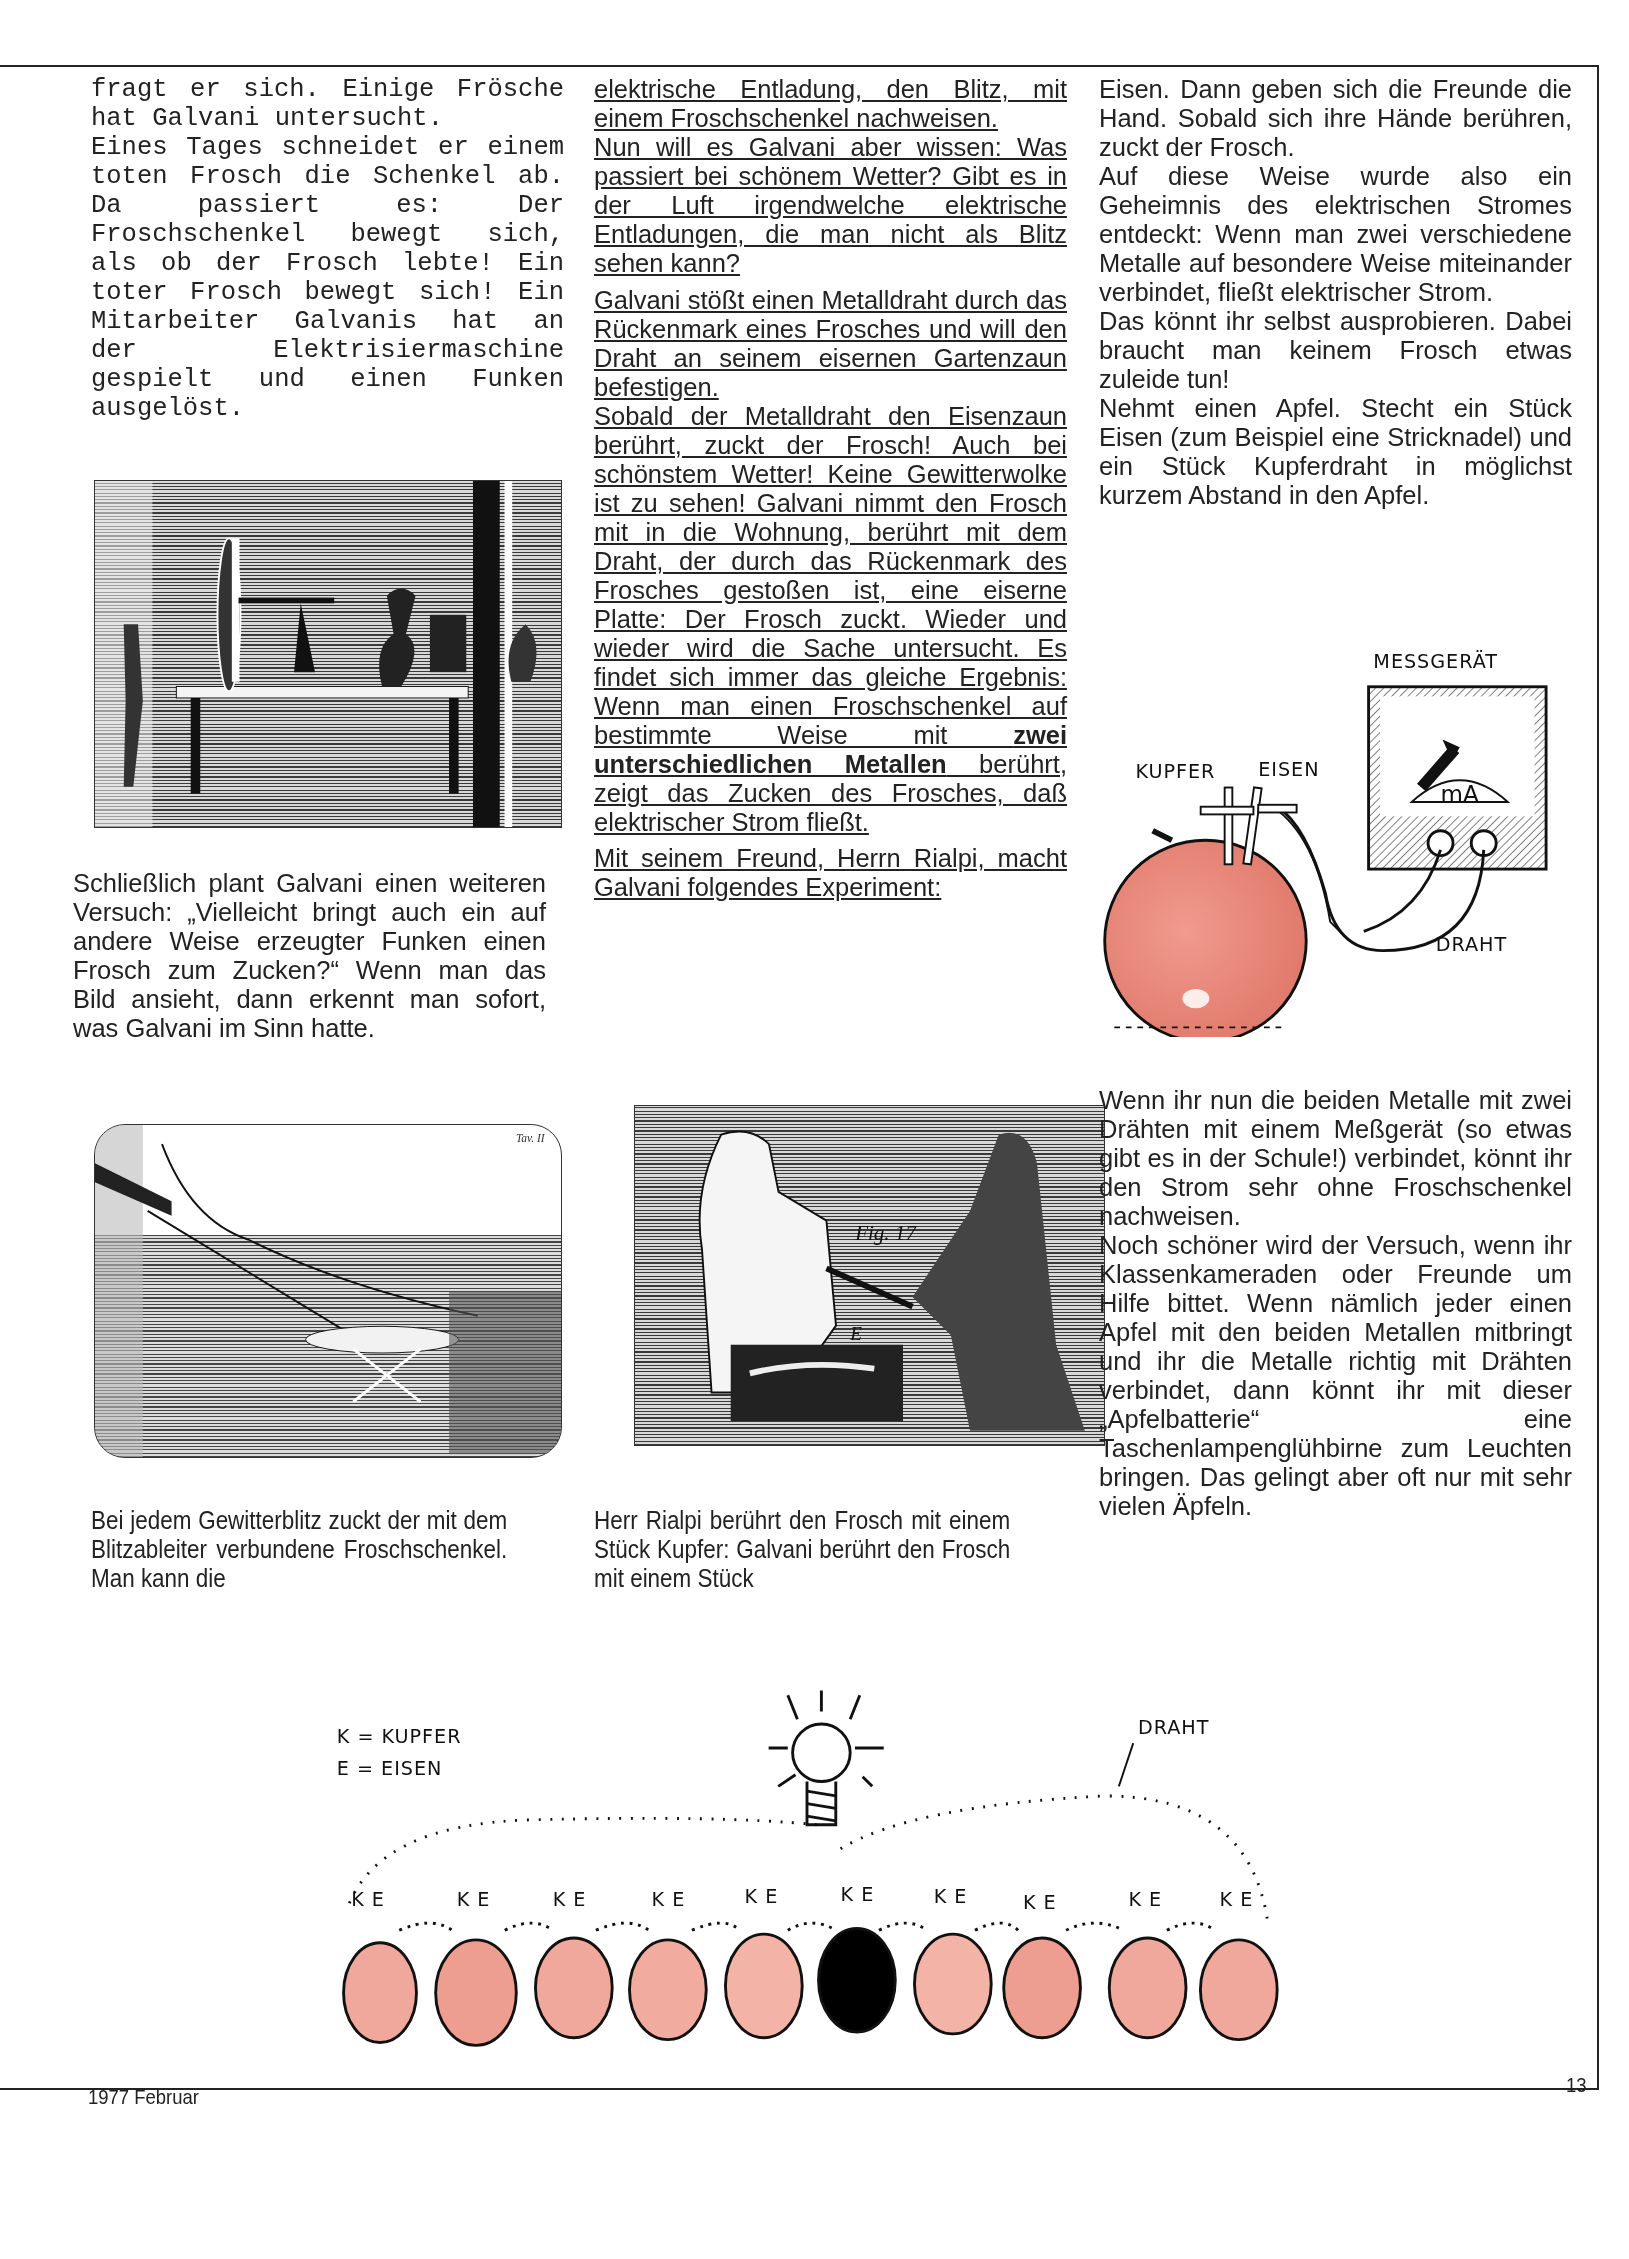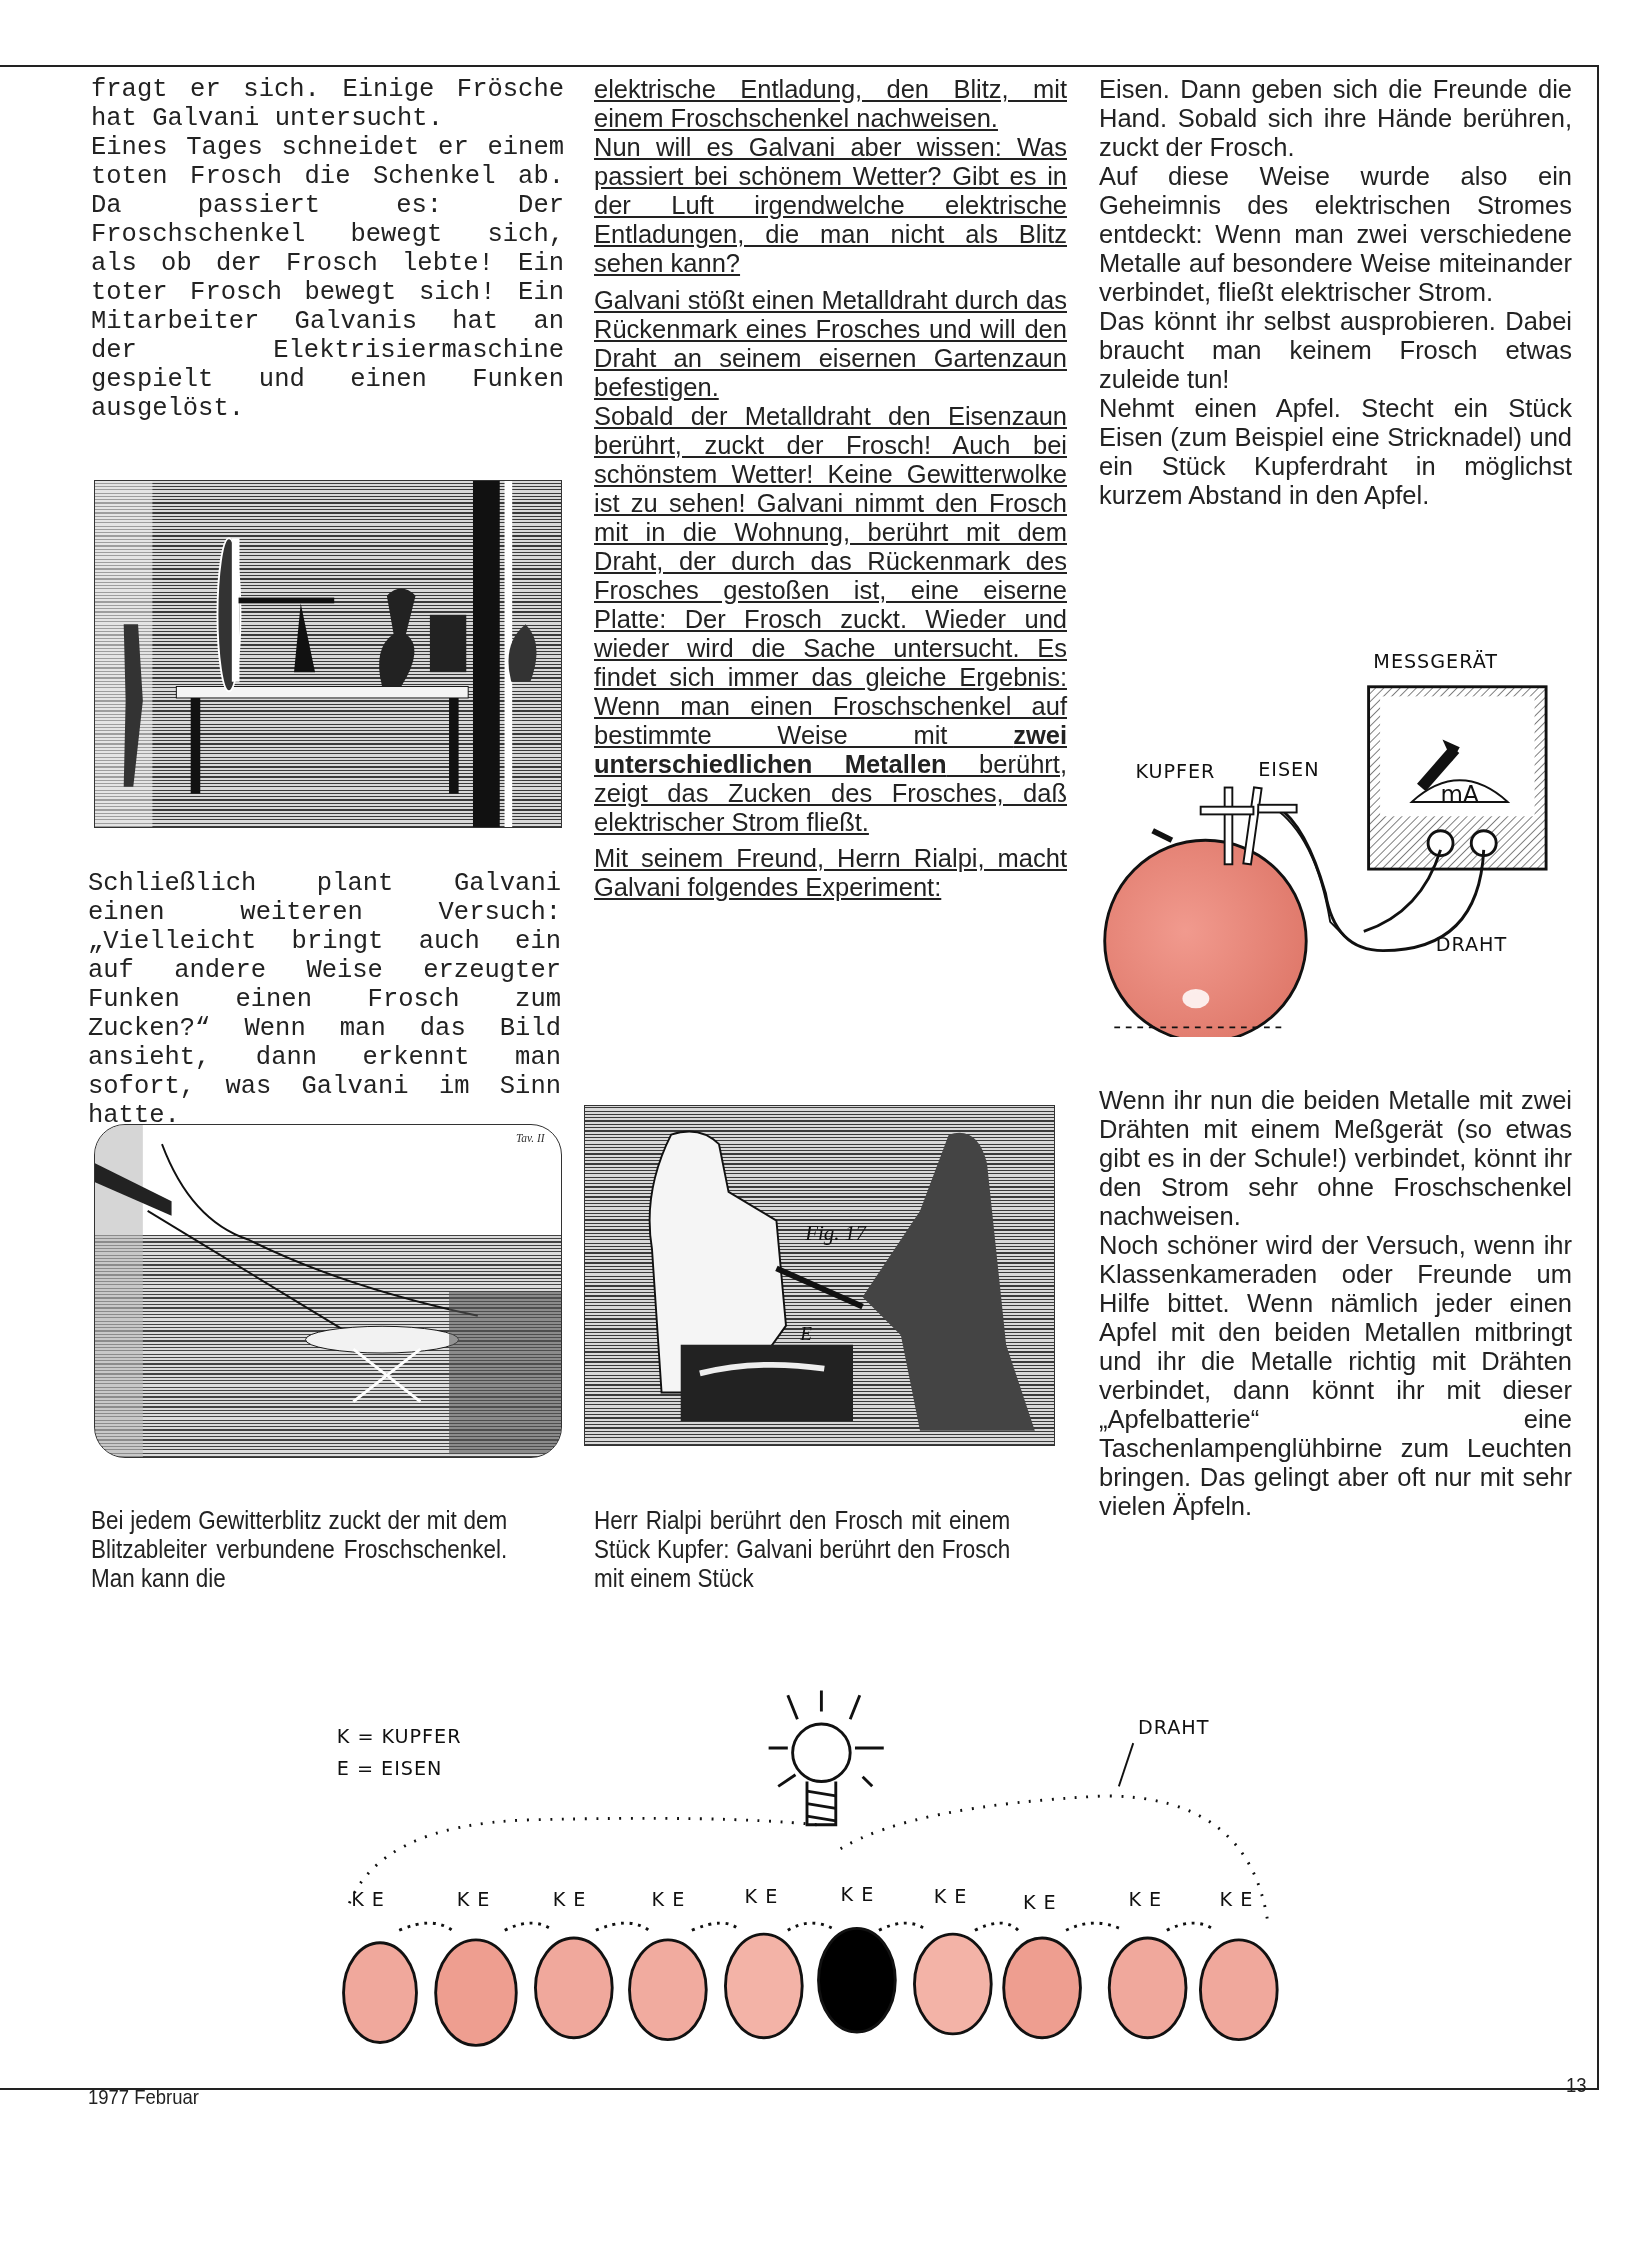--- a/index.html
+++ b/index.html
@@ -7,35 +7,35 @@
          font-family:"Liberation Sans", sans-serif; color:#222; }
   .frame { position:absolute; left:0; top:65px; width:1599px; height:2025px;
            border-top:2.9px solid #222; border-right:2.9px solid #222; border-bottom:2.9px solid #222;
            box-sizing:border-box; }
   .col { position:absolute; font-size:25.5px; line-height:29px; text-align:justify;
          text-align-last:left; hyphens:manual; }
   .col p { margin:0; }
   .col p + p { margin-top:0; }
   .gap { margin-top:7.7px !important; }
   #col1a { left:91px; top:75px; width:473px;font-family:Liberation Mono, monospace; }
-  #col1b { left:88px; top:869px; width:473px;font-family:Liberation Mono, monospace; }
+  #col1b { left:73px; top:869px; width:473px; }
   #col1c { left:91px; top:1506px; width:473px; font-family:"Liberation Sans", sans-serif; }
   #col2a { left:594px; top:75px; width:473px;text-decoration:underline; }
   #col2c { left:594px; top:1506px; width:473px; }
   #col3a { left:1099px; top:75px; width:473px; }
   #col3b { left:1099px; top:1086px; width:473px; }
   b { font-weight:bold; }
   .engraving { position:absolute; border:1.9px solid #333; box-sizing:border-box; overflow:hidden;
      background: repeating-linear-gradient(0deg, #3a3a3a 0px, #3a3a3a 1.2px, #d8d8d8 1.2px, #d8d8d8 3.3px); }
   .engraving svg { position:absolute; left:0; top:0; width:100%; height:100%; }
   #img-lab { left:94px; top:480px; width:468px; height:348px; }
   #img-lightning { left:94px; top:1124px; width:468px; height:334px;
      background: linear-gradient(#fff 0%, #fff 33%, transparent 33%),
        repeating-linear-gradient(0deg, #444 0px, #444 1.2px, #dcdcdc 1.2px, #dcdcdc 3.3px); border-radius: 31px; }
-  #img-handshake { left:584px; top:1105px; width:471px; height:341px; }
+  #img-handshake { left:634px; top:1105px; width:471px; height:341px; }
   .illus { position:absolute; }
   #illus-meter { left:1095px; top:634px; width:480px; height:403px; }
   #illus-battery { left:288px; top:1652px; width:1038px; height:403px;text-decoration:underline; }
   .hand { font-family:"DejaVu Sans", sans-serif; font-size:20px; letter-spacing:1px; fill:#111; }
   .footer { position:absolute; font-size:21px; color:#222; }
   #footer-date { left:88px; top:2085px; }
   #footer-page { left:1566px; top:2073px; }
   .caption { font-family:"Liberation Sans", sans-serif; transform:scaleX(0.88); transform-origin:left top; width:538px; }
 </style>
 </head>

